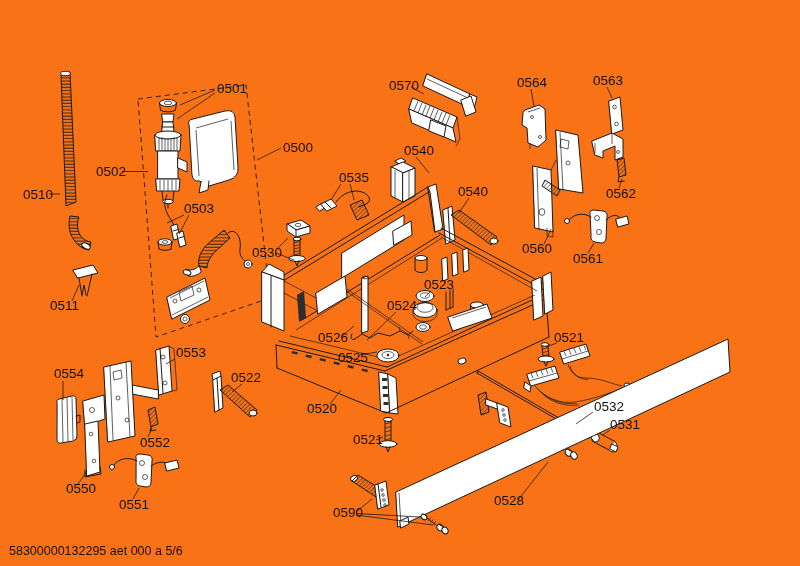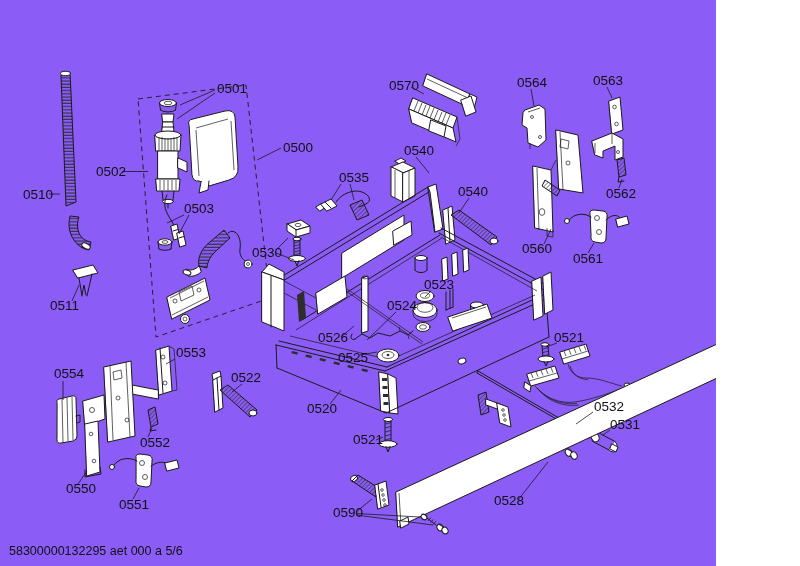--- a/index.html
+++ b/index.html
@@ -1,16 +1,16 @@
 <!DOCTYPE html>
 <html><head>
 <meta charset="utf-8">
 <style>
   html,body{margin:0;padding:0;background:#fff;}
-  #stage{position:relative;width:716px;height:566px;background:#8b5cf6;overflow:hidden;}
+  #stage{position:relative;width:800px;height:566px;background:#f97316;overflow:hidden;}
   svg{font-family:"Liberation Sans", sans-serif;}
   .lbl{font-size:13.5px;fill:#111;}
   .ftr{font-size:12.5px;fill:#111;}
   .s{stroke:#1a1a1a;stroke-width:1;fill:none;stroke-linecap:round;stroke-linejoin:round;}
   .sw{stroke:#1a1a1a;stroke-width:1;fill:#ffffff;stroke-linecap:round;stroke-linejoin:round;}
   .thin{stroke:#1a1a1a;stroke-width:.7;fill:none;}
   .ldr{stroke:#1a1a1a;stroke-width:.8;fill:none;}
   .dk{fill:#2d2d2d;stroke:none;}
   .hp{stroke:#1a1a1a;stroke-width:1;fill:url(#hatch);}
   .cp{stroke:#1a1a1a;stroke-width:1;fill:url(#corr);}

